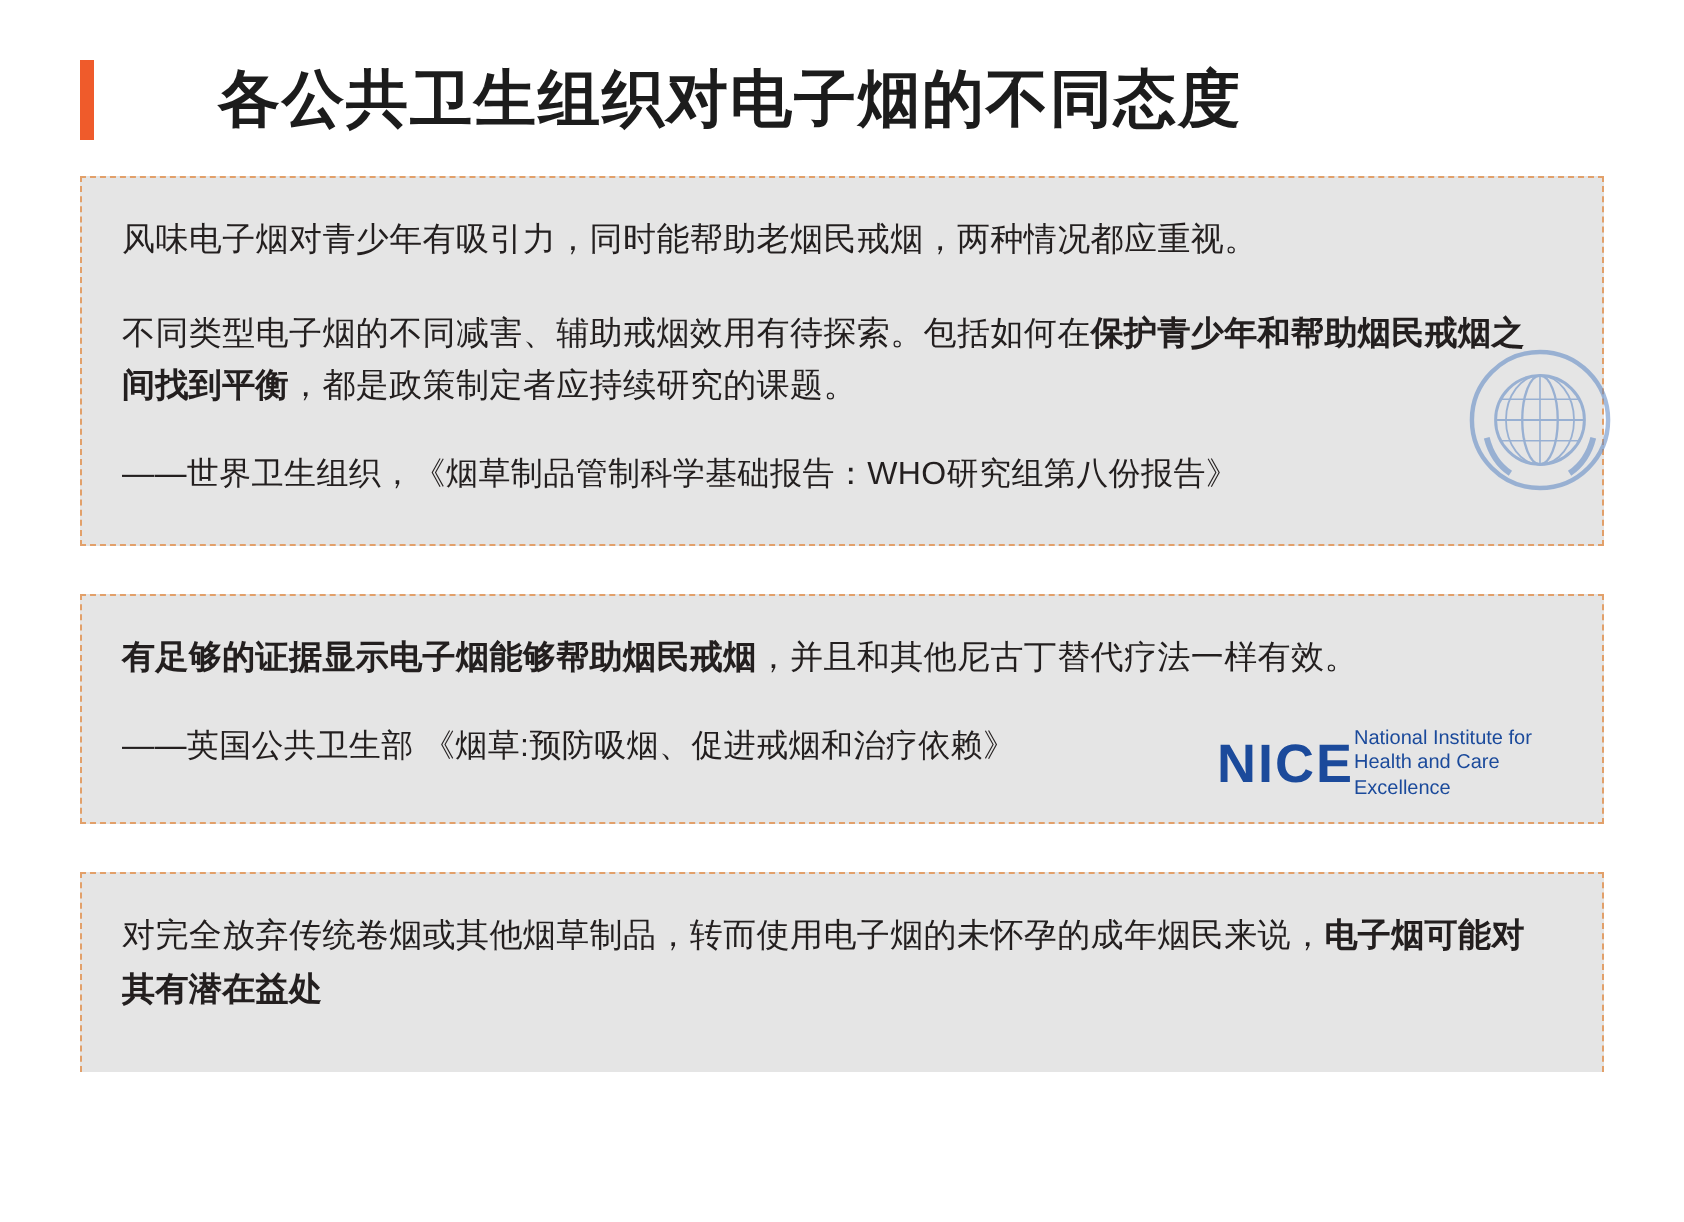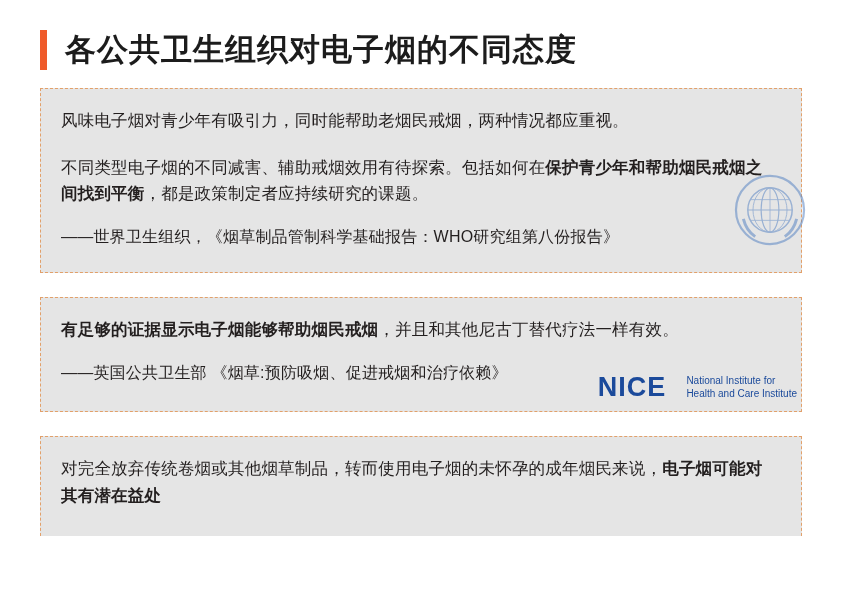--- a/index.html
+++ b/index.html
@@ -23,20 +23,21 @@
     box-sizing: border-box;
     padding: 0 40px;
   }
 
   
   .title-row {
     display: flex;
     align-items: center;
     padding-top: 30px;
     padding-bottom: 18px;
+    gap: 44px;
   }
   .title-bar {
     width: 7px;
     height: 40px;
     background: #ef5b2b;
     margin-right: 18px;
     flex: 0 0 auto;
   }
   .title-text {
     font-size: 31px;
@@ -87,21 +88,21 @@
     width: 74px;
     height: 74px;
     opacity: 0.55;
   }
   .nice-logo {
     position: absolute;
     right: 4px;
     bottom: 10px;
     display: flex;
     align-items: center;
-    gap: 20px;
+    gap: 0;
   }
   .nice-word {
     font-size: 27px;
     font-weight: bold;
     color: #1b4a9b;
     letter-spacing: 1px;
     line-height: 1;
   }
   .nice-sub {
     font-size: 10px;
@@ -148,21 +149,21 @@
   <div class="quote-block b2">
     <p class="para gap-sm">
       <b>有足够的证据显示电子烟能够帮助烟民戒烟</b><span>，并且和其他尼古丁替代疗法一样有效。</span>
     </p>
     <p class="source">——英国公共卫生部 《烟草:预防吸烟、促进戒烟和治疗依赖》</p>
 
     <div class="nice-logo">
       <div class="nice-word">NICE</div>
       <div class="nice-sub">
         <div>National Institute for</div>
-        <div>Health and Care Institute</div>
+        <div>Health and Care Excellence</div>
       </div>
     </div>
   </div>
 
   <div class="quote-block b3">
     <p class="para">
       <span>对完全放弃传统卷烟或其他烟草制品，转而使用电子烟的未怀孕的成年烟民来说，</span><b>电子烟可能对其有潜在益处</b>
     </p>
   </div>
 

